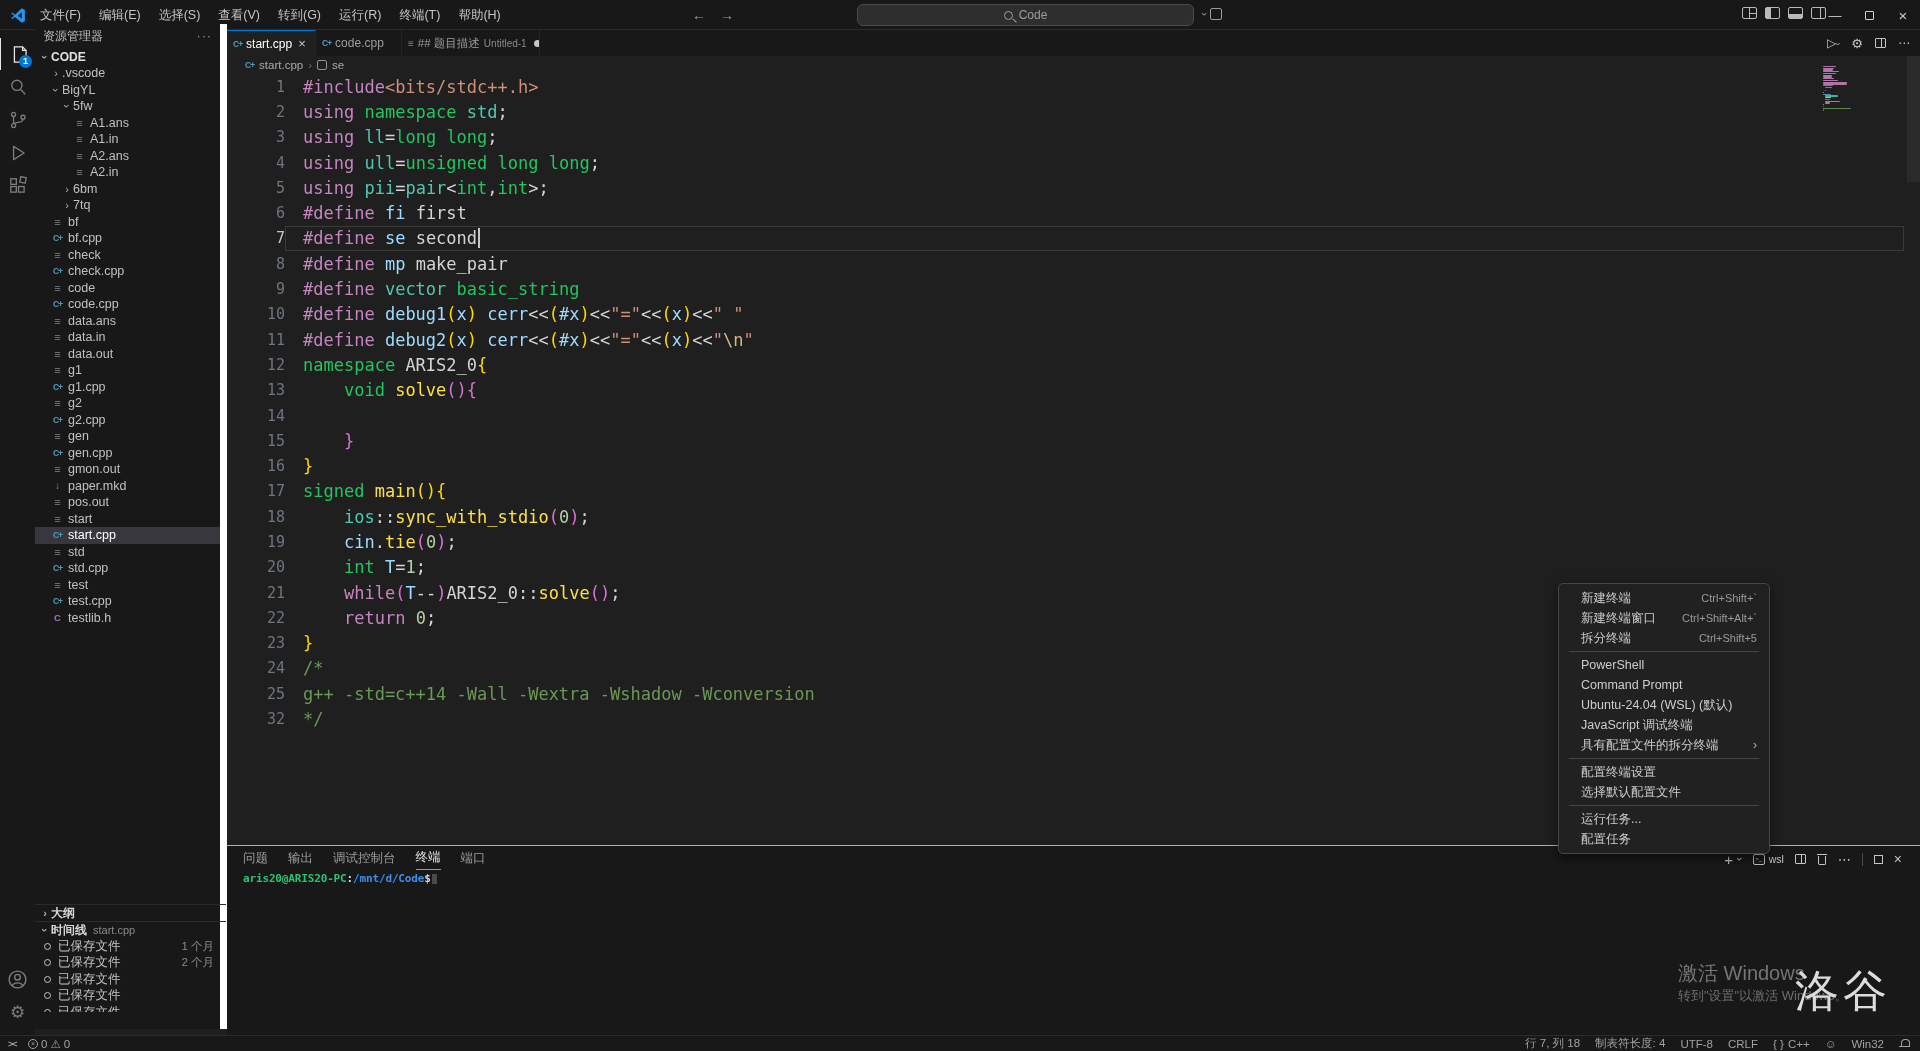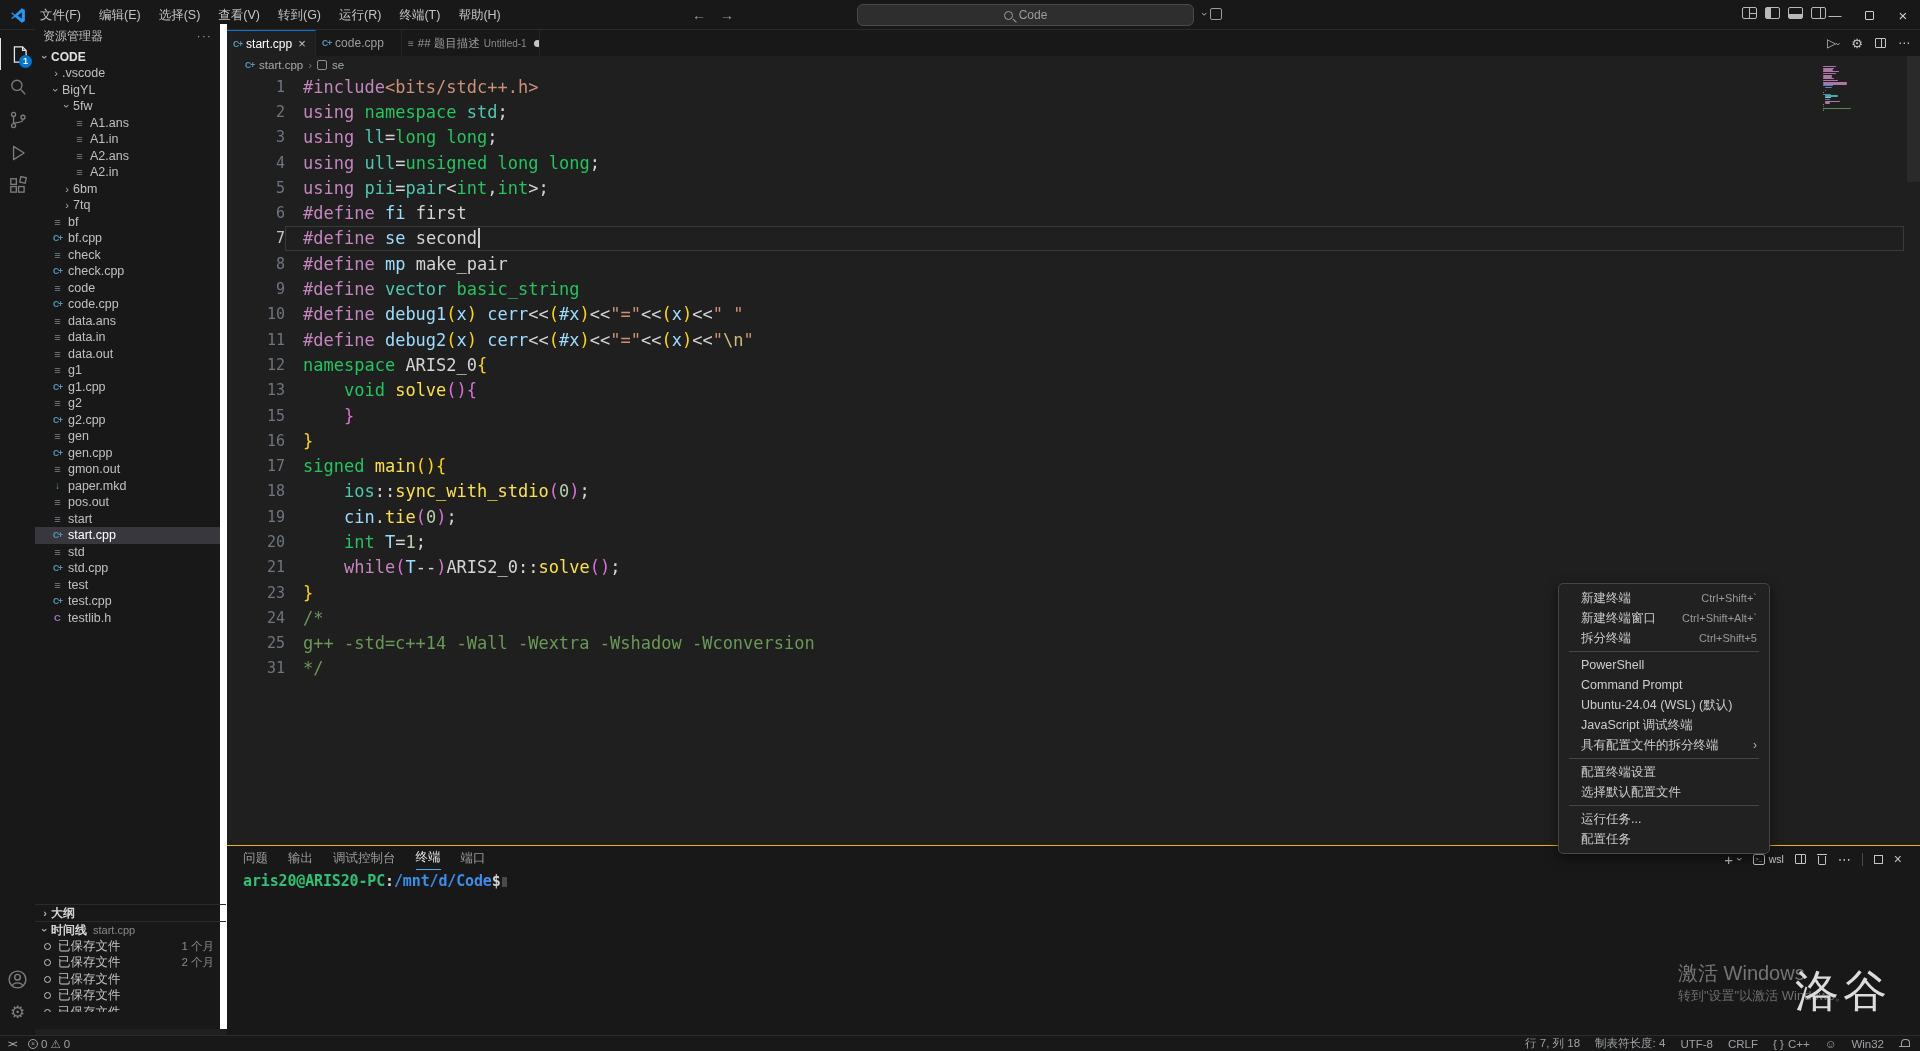--- a/index.html
+++ b/index.html
@@ -106,21 +106,21 @@
   .ptab{height:24px;display:flex;align-items:center}
   .ptab.active{color:#e7e7e7;border-bottom:1px solid #4daafc}
   .panel-actions{position:absolute;right:18px;top:2px;height:22px;display:flex;align-items:center;gap:11px;color:#c5c5c5;font-size:13px}
   .term-ico{width:12px;height:11px;border:1px solid #c5c5c5;border-radius:2px;font-size:6px;line-height:9px;text-align:center;display:inline-block;color:#c5c5c5}
   .wsl-lbl{font-size:10.5px;color:#c5c5c5;margin-left:-7px}
   .i-trash{position:relative;width:10px;height:12px;display:inline-block}
   .i-trash::before{content:"";position:absolute;top:3px;left:1px;right:1px;bottom:0;border:1px solid #c5c5c5;border-top:none;border-radius:0 0 2px 2px}
   .i-trash::after{content:"";position:absolute;top:1px;left:0;right:0;height:0;border-top:1px solid #c5c5c5}
   .vsep{width:1px;height:13px;background:#4a4a4a}
   .i-max{width:9px;height:9px;border:1px solid #c5c5c5;display:inline-block}
-  .terminal{position:absolute;left:16px;top:26px;font-family:"DejaVu Sans Mono",monospace;font-size:15px;font-weight:bold;letter-spacing:-0.15px}
+  .terminal{position:absolute;left:16px;top:26px;font-family:"DejaVu Sans Mono",monospace;font-size:11px;font-weight:bold;letter-spacing:-0.15px}
   .t-user{color:#2bc275}.t-fg{color:#d4d4d4}.t-path{color:#3b8eea}
   .t-cursor{display:inline-block;width:5px;height:10px;background:#4a4a4a;vertical-align:middle;margin-left:1px}
 
   
   .statusbar{position:absolute;left:0;top:1035px;width:1920px;height:16px;background:#181818;border-top:1px solid #2b2b2b;
     display:flex;align-items:center;font-size:11.5px;color:#9da2a6}
   .sb-left{display:flex;align-items:center;gap:12px;padding-left:8px}
   .remote{font-size:9.5px;font-weight:bold;letter-spacing:-1.5px}
   .probs{display:flex;align-items:center;gap:3px}
   .circx{width:10px;height:10px;border:1px solid #9da2a6;border-radius:50%;font-size:7px;line-height:8px;text-align:center;display:inline-block}
@@ -503,20 +503,24 @@
           </div>
           <div class="cline">
             <span class="lnum">12</span>
             <span class="ltext"><span class="tk-kw">namespace</span><span class="tk-fg"> </span><span class="tk-fg">ARIS2_0</span><span class="tk-b1">{</span></span>
           </div>
           <div class="cline">
             <span class="lnum">13</span>
             <span class="ltext"><span class="tk-fg">    </span><span class="tk-kw">void</span><span class="tk-fg"> </span><span class="tk-fn">solve</span><span class="tk-b2">(){</span></span>
           </div>
           <div class="cline">
+            <span class="lnum">14</span>
+            <span class="ltext"></span>
+          </div>
+          <div class="cline">
             <span class="lnum">15</span>
             <span class="ltext"><span class="tk-fg">    </span><span class="tk-b2">}</span></span>
           </div>
           <div class="cline">
             <span class="lnum">16</span>
             <span class="ltext"><span class="tk-b1">}</span></span>
           </div>
           <div class="cline">
             <span class="lnum">17</span>
             <span class="ltext"><span class="tk-kw">signed</span><span class="tk-fg"> </span><span class="tk-fn">main</span><span class="tk-b1">(){</span></span>
@@ -531,33 +535,37 @@
           </div>
           <div class="cline">
             <span class="lnum">20</span>
             <span class="ltext"><span class="tk-fg">    </span><span class="tk-kw">int</span><span class="tk-fg"> </span><span class="tk-vr">T</span><span class="tk-fg">=</span><span class="tk-nm">1</span><span class="tk-fg">;</span></span>
           </div>
           <div class="cline">
             <span class="lnum">21</span>
             <span class="ltext"><span class="tk-fg">    </span><span class="tk-pp">while</span><span class="tk-b2">(</span><span class="tk-vr">T</span><span class="tk-fg">--</span><span class="tk-b2">)</span><span class="tk-fg">ARIS2_0</span><span class="tk-fg">::</span><span class="tk-fn">solve</span><span class="tk-b2">()</span><span class="tk-fg">;</span></span>
           </div>
           <div class="cline">
+            <span class="lnum">22</span>
+            <span class="ltext"><span class="tk-fg">    </span><span class="tk-pp">return</span><span class="tk-fg"> </span><span class="tk-nm">0</span><span class="tk-fg">;</span></span>
+          </div>
+          <div class="cline">
             <span class="lnum">23</span>
             <span class="ltext"><span class="tk-b1">}</span></span>
           </div>
           <div class="cline">
             <span class="lnum">24</span>
             <span class="ltext"><span class="tk-cm">/*</span></span>
           </div>
           <div class="cline">
             <span class="lnum">25</span>
             <span class="ltext"><span class="tk-cm">g++ -std=c++14 -Wall -Wextra -Wshadow -Wconversion</span></span>
           </div>
           <div class="cline">
-            <span class="lnum">31</span>
+            <span class="lnum">32</span>
             <span class="ltext"><span class="tk-cm">*/</span></span>
           </div>
         </div>
       <div class="cursor-bar"></div>
     </div>
 
     <div class="minimap">
         <div class="mline" style="width: 12.65px; margin-left: 0px; background: rgb(197, 134, 192);"></div>
         <div class="mline" style="width: 11px; margin-left: 0px; background: rgb(197, 134, 192);"></div>
         <div class="mline" style="width: 10.45px; margin-left: 0px; background: rgb(197, 134, 192);"></div>

